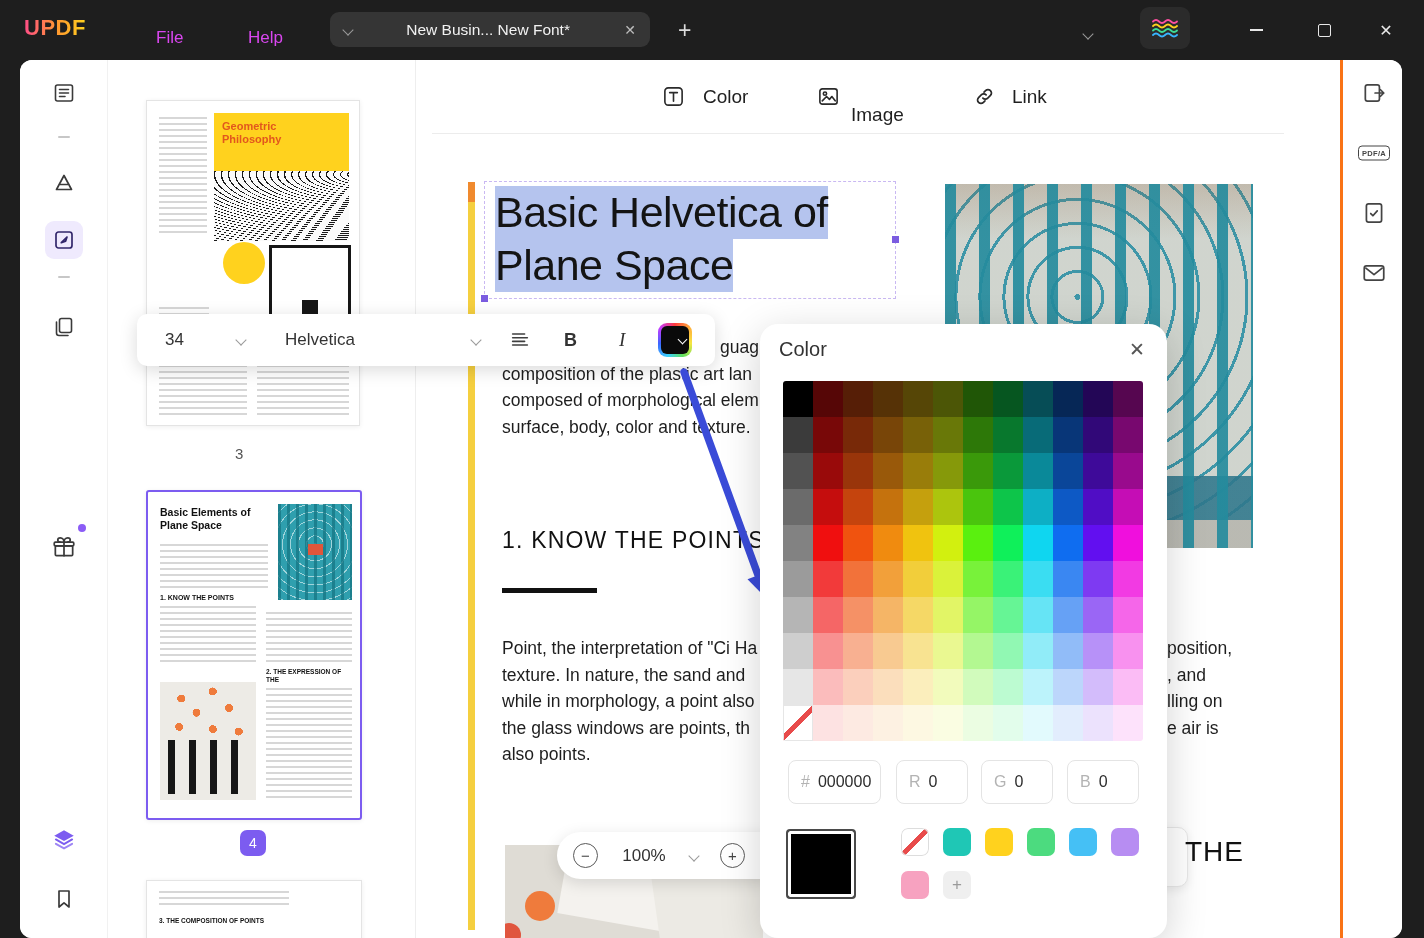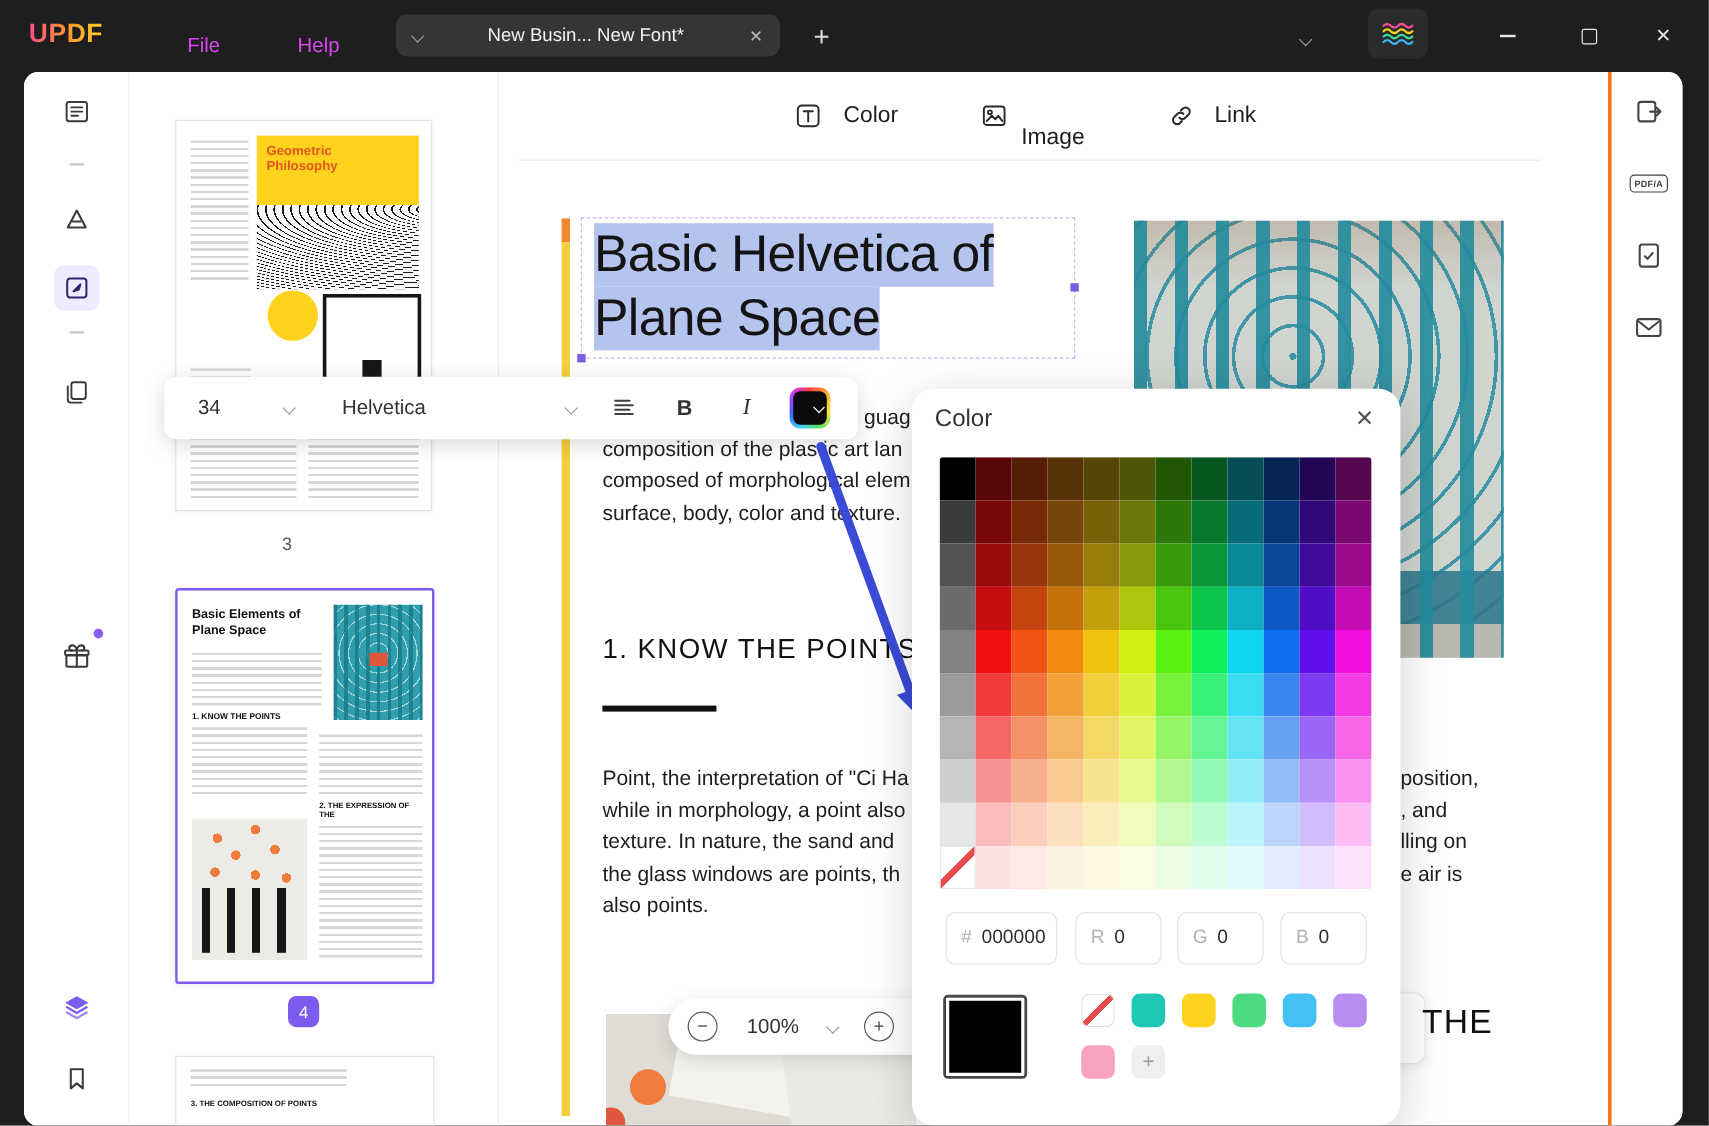--- a/index.html
+++ b/index.html
@@ -160,22 +160,22 @@
       <div class="body-text">composition of the plastic art lan</div>
       <div class="body-text">composed of morphological elem</div>
       <div class="body-text">surface, body, color and texture.</div>
     </div>
 
     <div class="sechead">1. KNOW THE POINTS</div>
     <div class="rule"></div>
 
     <div style="position:absolute;left:482px;top:575px">
       <div class="body-text">Point, the interpretation of "Ci Ha</div>
+      <div class="body-text">texture. In nature, the sand and</div>
       <div class="body-text">while in morphology, a point also</div>
-      <div class="body-text">texture. In nature, the sand and</div>
       <div class="body-text">the glass windows are points, th</div>
       <div class="body-text">also points.</div>
     </div>
 
     <div style="position:absolute;left:1147px;top:575px">
       <div class="body-text">position,</div>
       <div class="body-text">, and</div>
       <div class="body-text">lling on</div>
       <div class="body-text">e air is</div>
     </div>

